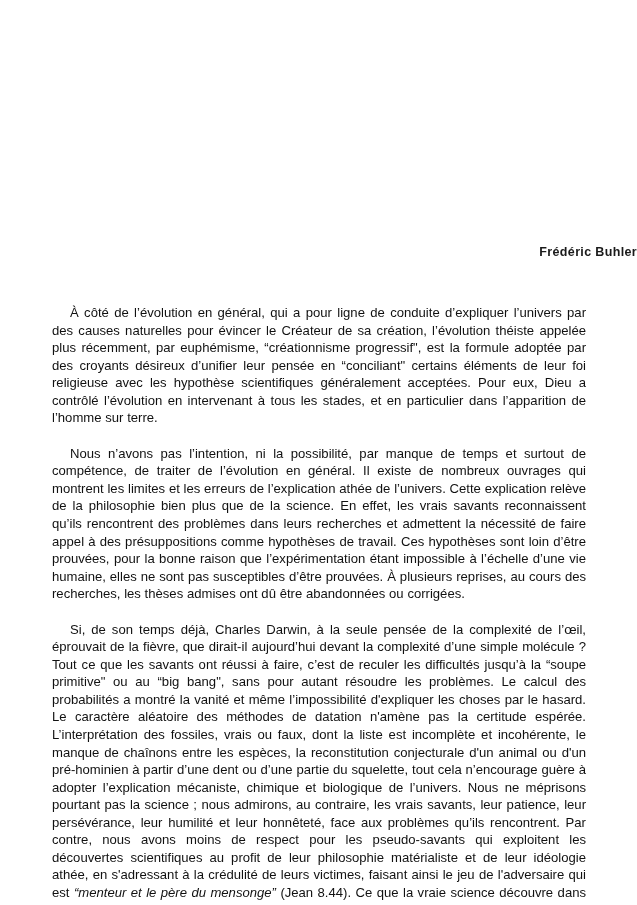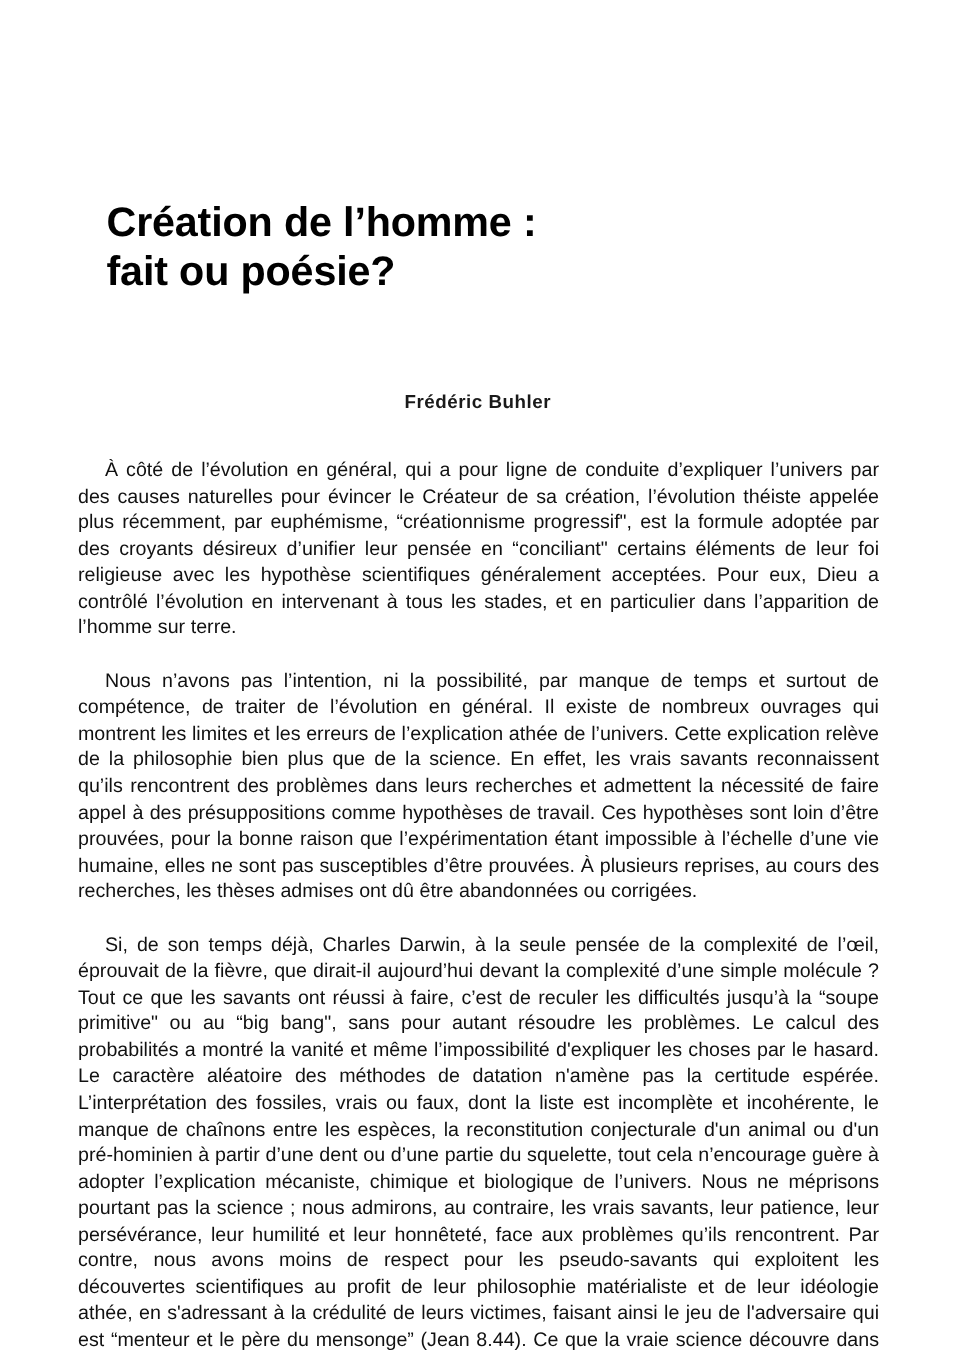--- a/index.html
+++ b/index.html
@@ -46,26 +46,27 @@
 
   
   .author-block {
     position: absolute;
     left: 0;
     top: 244px;
     width: 637px;
     text-align: center;
   }
   .doc-author {
-    margin: 16px;
+    margin: 0;
     font-size: 12.5px;
     font-weight: bold;
     line-height: 16px;
     letter-spacing: 0.35px;
     color: #1a1a1a;
+    text-align: right;
   }
 
   
   .body-block {
     position: absolute;
     left: 52px;
     top: 304px;
     width: 534px;
   }
   .body-par {
@@ -76,33 +77,28 @@
     text-justify: inter-word;
     text-indent: 18px;
     color: #111111;
     hyphens: manual;
     word-spacing: 0.1px;
   }
   .body-par + .body-par {
     margin-top: 18px;
   }
   .body-par .it {
+    font-style: italic;
   }
 </style>
 </head>
 <body>
 
 <div class="page">
 
-  <div class="title-block">
-    <h1 class="doc-title">
-      <span class="title-line">Création de l’homme :</span>
-      <span class="title-line">fait ou poésie?</span>
-    </h1>
-  </div>
 
   <div class="author-block">
     <p class="doc-author">Frédéric Buhler</p>
   </div>
 
   <div class="body-block">
     <p class="body-par">À côté de l’évolution en général, qui a pour ligne de conduite d’expliquer l’univers par des causes naturelles pour évincer le Créateur de sa création, l’évolution théiste appelée plus récemment, par euphémisme, “créationnisme progressif", est la formule adoptée par des croyants désireux d’unifier leur pensée en “conciliant" certains éléments de leur foi religieuse avec les hypothèse scientifiques généralement acceptées. Pour eux, Dieu a contrôlé l’évolution en intervenant à tous les stades, et en particulier dans l’apparition de l’homme sur terre.</p>
     <p class="body-par">Nous n’avons pas l’intention, ni la possibilité, par manque de temps et surtout de compétence, de traiter de l’évolution en général. Il existe de nombreux ouvrages qui montrent les limites et les erreurs de l’explication athée de l’univers. Cette explication relève de la philosophie bien plus que de la science. En effet, les vrais savants reconnaissent qu’ils rencontrent des problèmes dans leurs recherches et admettent la nécessité de faire appel à des présuppositions comme hypothèses de travail. Ces hypothèses sont loin d’être prouvées, pour la bonne raison que l’expérimentation étant impossible à l’échelle d’une vie humaine, elles ne sont pas susceptibles d’être prouvées. À plusieurs reprises, au cours des recherches, les thèses admises ont dû être abandonnées ou corrigées.</p>
     <p class="body-par">Si, de son temps déjà, Charles Darwin, à la seule pensée de la complexité de l’œil, éprouvait de la fièvre, que dirait-il aujourd’hui devant la complexité d’une simple molécule ? Tout ce que les savants ont réussi à faire, c’est de reculer les difficultés jusqu’à la “soupe primitive" ou au “big bang", sans pour autant résoudre les problèmes. Le calcul des probabilités a montré la vanité et même l’impossibilité d'expliquer les choses par le hasard. Le caractère aléatoire des méthodes de datation n'amène pas la certitude espérée. L’interprétation des fossiles, vrais ou faux, dont la liste est incomplète et incohérente, le manque de chaînons entre les espèces, la reconstitution conjecturale d'un animal ou d'un pré-hominien à partir d’une dent ou d’une partie du squelette, tout cela n’encourage guère à adopter l’explication mécaniste, chimique et biologique de l’univers. Nous ne méprisons pourtant pas la science ; nous admirons, au contraire, les vrais savants, leur patience, leur persévérance, leur humilité et leur honnêteté, face aux problèmes qu’ils rencontrent. Par contre, nous avons moins de respect pour les pseudo-savants qui exploitent les découvertes scientifiques au profit de leur philosophie matérialiste et de leur idéologie athée, en s'adressant à la crédulité de leurs victimes, faisant ainsi le jeu de l'adversaire qui est <span class="it">“menteur et le père du mensonge”</span> (Jean 8.44). Ce que la vraie science découvre dans la nature ne saurait contredire l’enseignement de la Bible. La science est un</p>
   </div>

